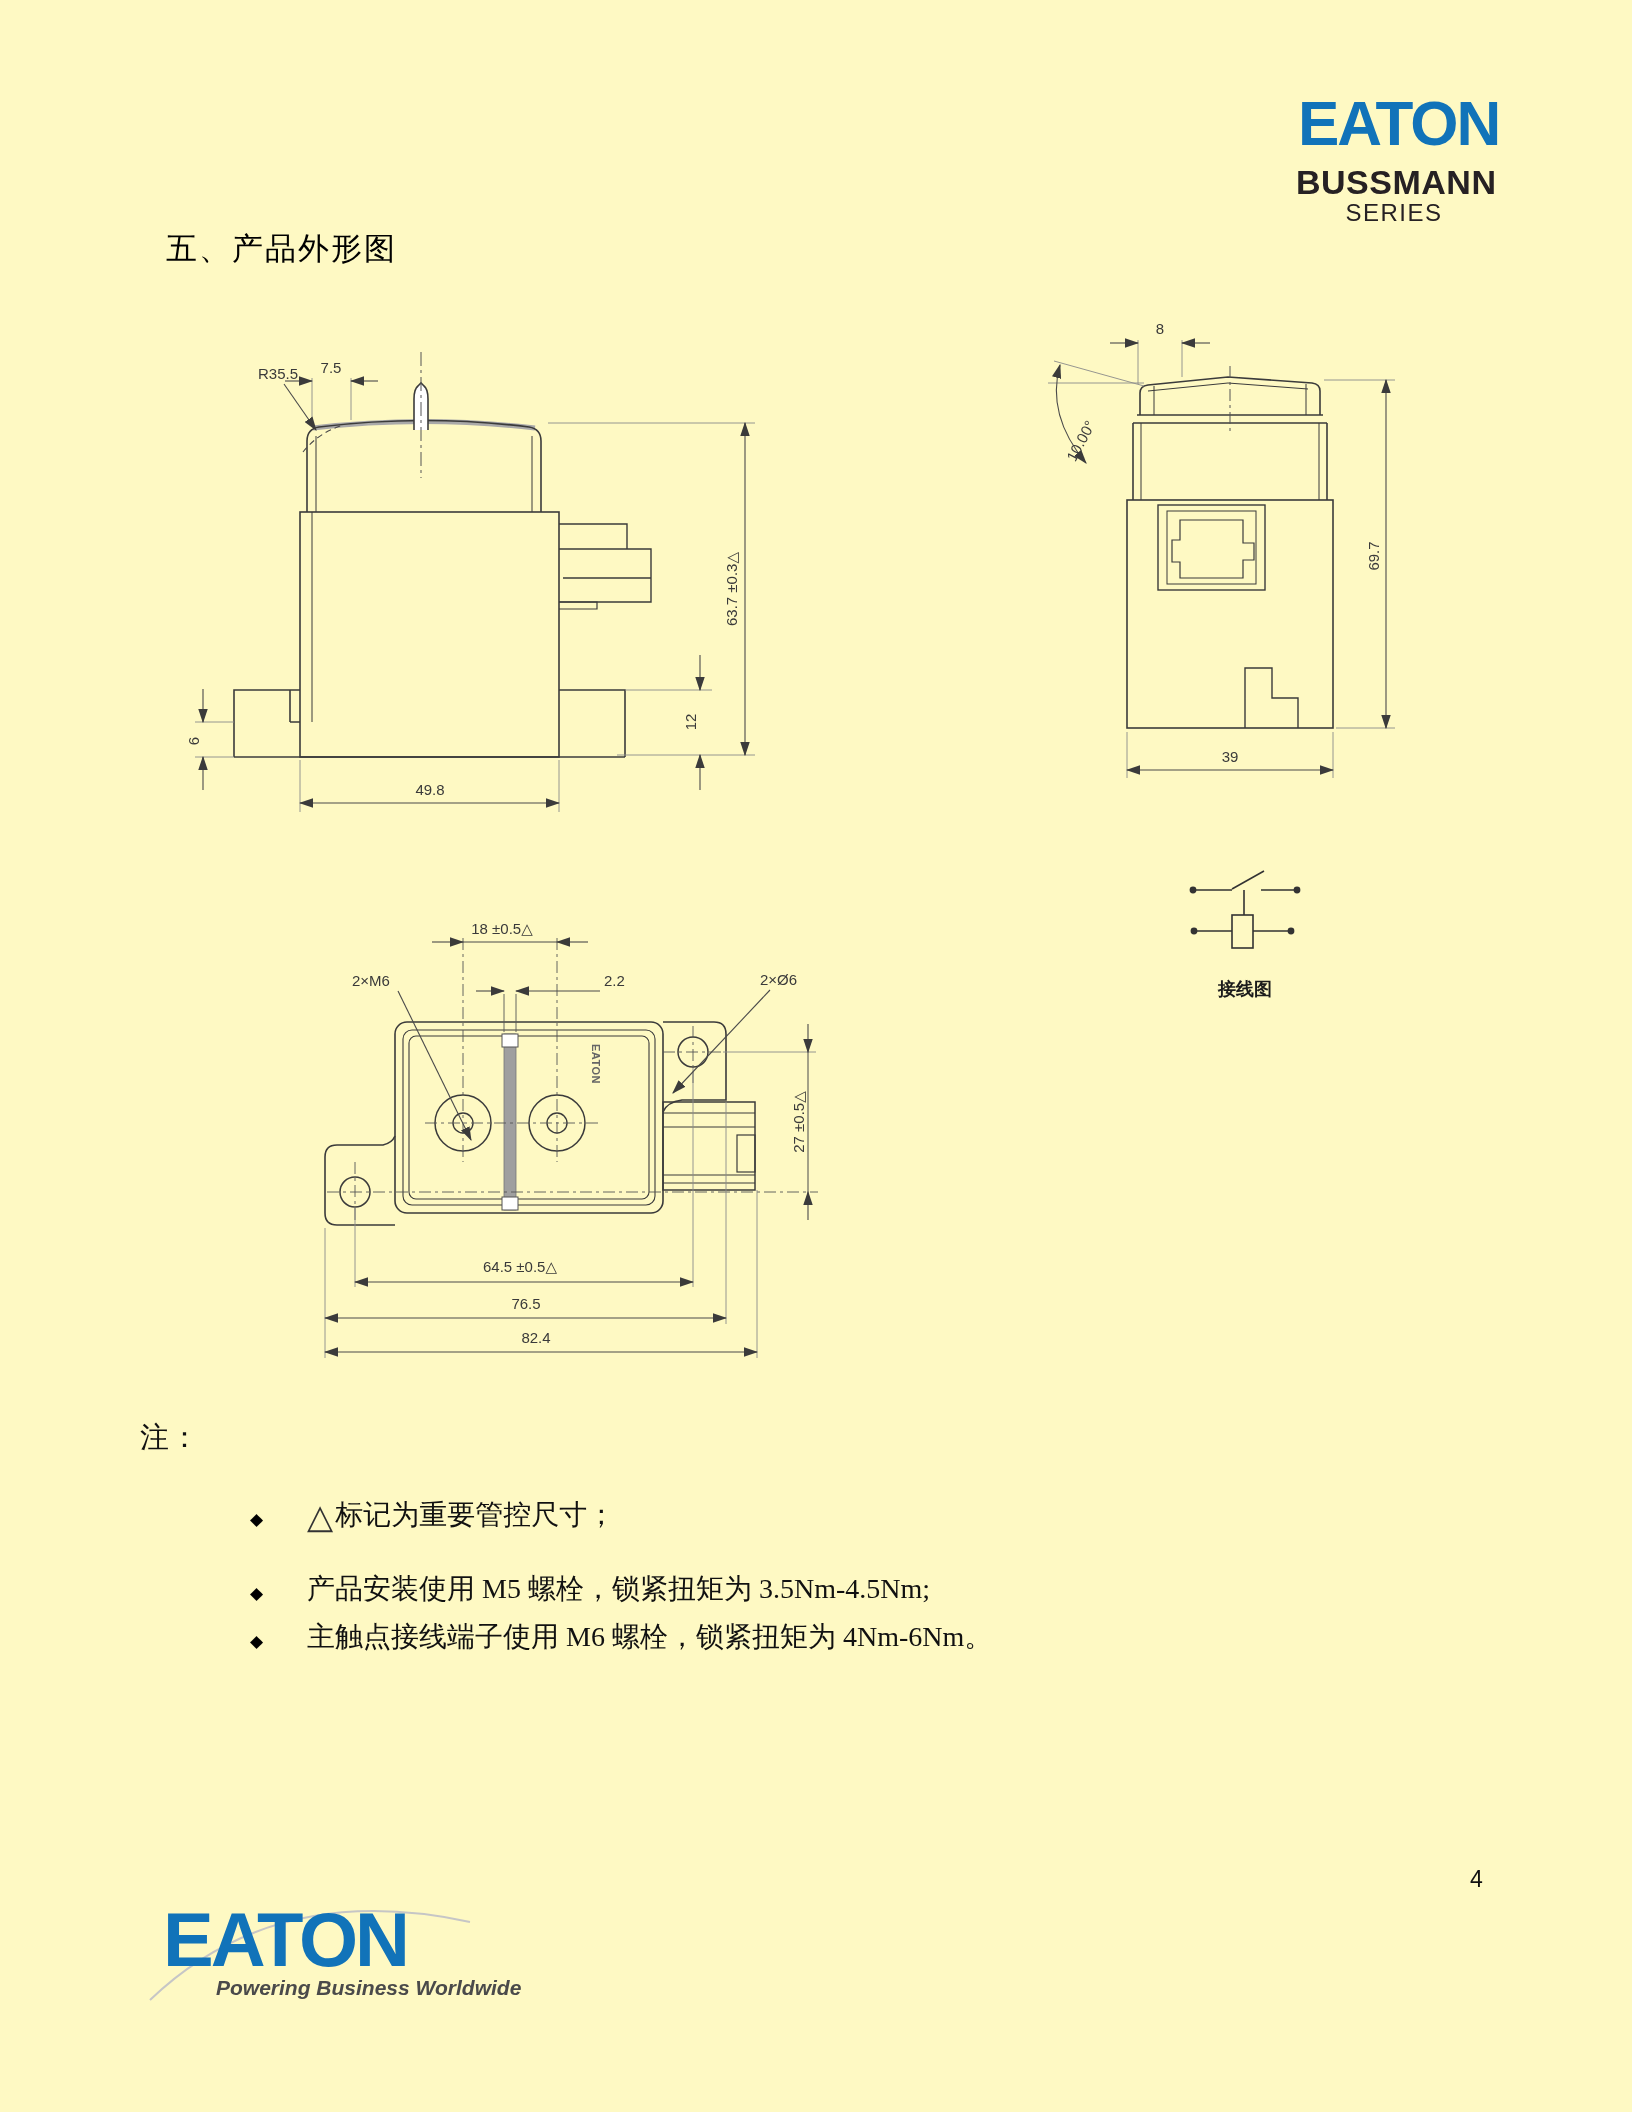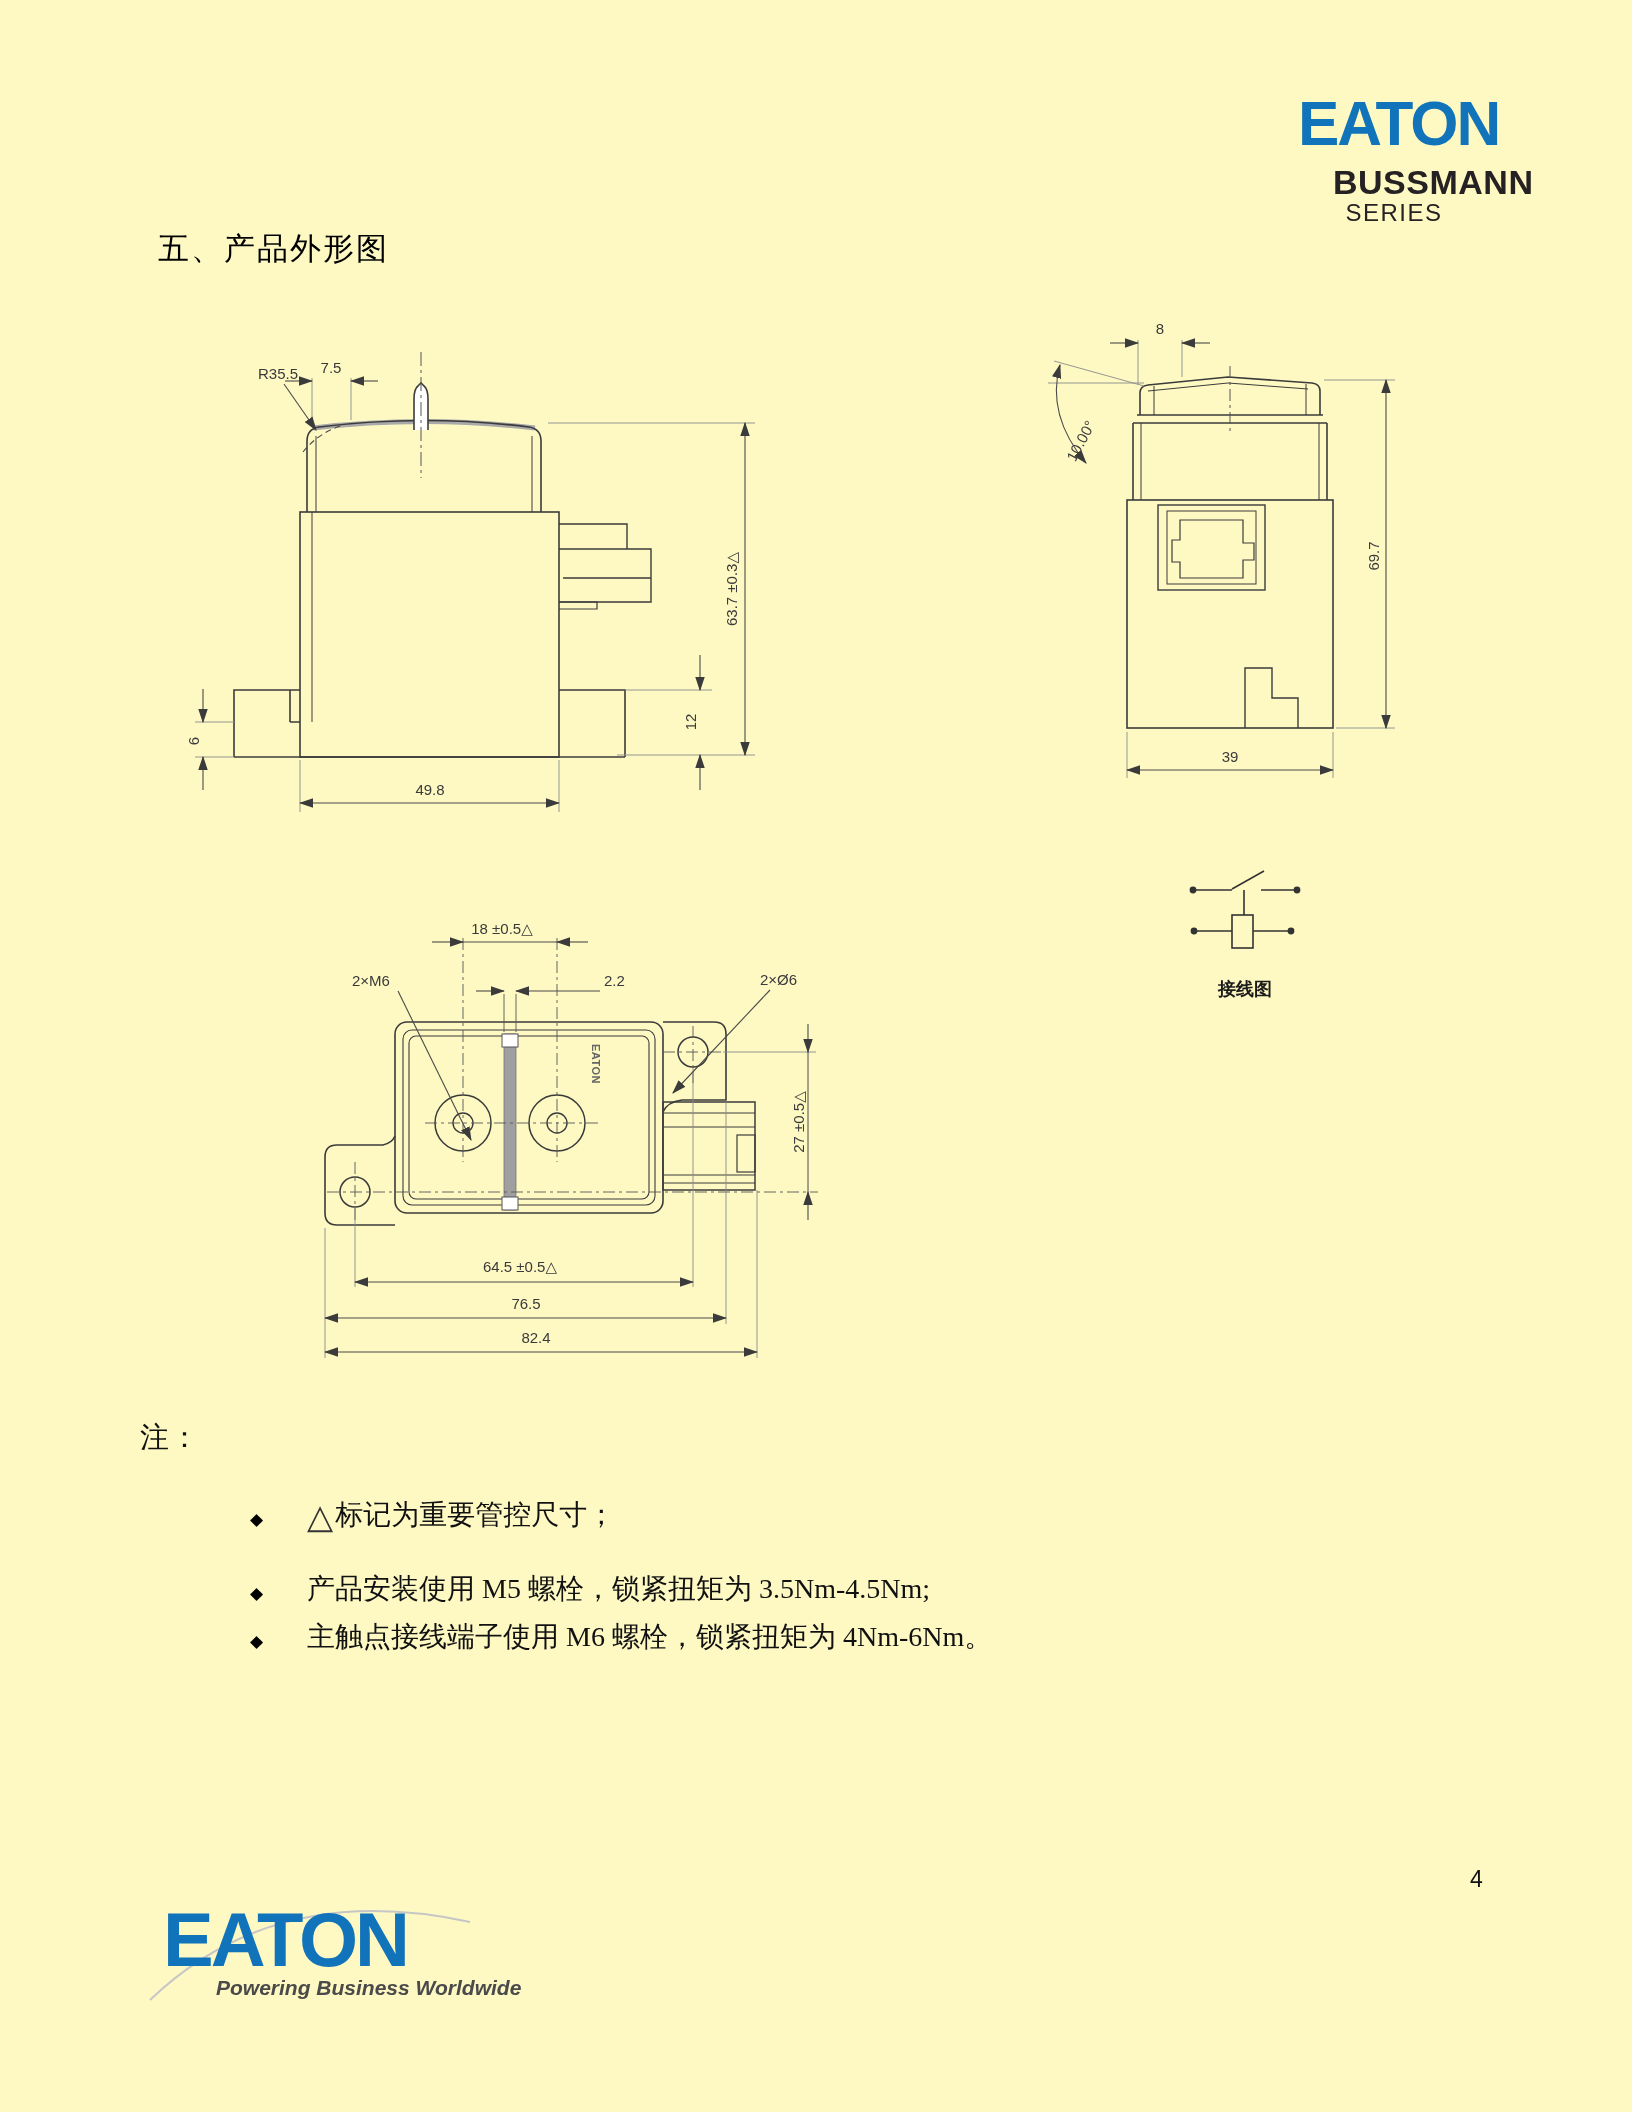--- a/index.html
+++ b/index.html
@@ -2,24 +2,24 @@
 <html><head>
 <meta charset="utf-8">
 <style>
   html,body{margin:0;padding:0;background:#e8e8e8;}
   .page{position:relative;width:1632px;height:2112px;background:#fef9c3;overflow:hidden;
         font-family:"Liberation Sans", sans-serif;color:#222;}
   .abs{position:absolute;}
   
   .brand-blue{color:#1173b9;font-weight:bold;letter-spacing:-2px;}
   .hdr-eaton{left:1298px;top:88px;font-size:62px;transform:scaleY(1.02);}
-  .hdr-bussmann{left:1296px;top:163px;width:198px;font-size:34px;font-weight:bold;color:#262123;letter-spacing:.5px;margin-left:37px;}
+  .hdr-bussmann{left:1296px;top:163px;width:198px;font-size:34px;font-weight:bold;color:#262123;letter-spacing:.5px;}
   .hdr-series{left:1296px;top:199px;width:196px;text-align:center;font-size:24px;color:#262123;letter-spacing:1.5px;}
   
-  .doc-title{left:158px;top:228px;font-size:31px;font-family:"Liberation Serif",serif;color:#000;letter-spacing:2px;}
+  .doc-title{left:166px;top:228px;font-size:31px;font-family:"Liberation Serif",serif;color:#000;letter-spacing:2px;}
   
   svg text{font-family:"Liberation Sans",sans-serif;font-size:15px;fill:#3a3a3a;}
   .notes{left:140px;top:1418px;width:900px;font-family:"Liberation Serif",serif;color:#111;}
   .notes-head{font-size:29px;letter-spacing:1px;}
   .note-row{position:absolute;left:110px;display:flex;align-items:flex-end;}
   .bullet{font-size:17px;color:#000;margin-right:44px;transform:translateY(-4px);}
   .tri{font-size:34px;line-height:1;color:#333;margin-right:2px;}
   .note-text{font-size:28px;white-space:nowrap;}
   
   .ftr-eaton{left:163px;top:1896px;font-size:76px;letter-spacing:-3px;}

